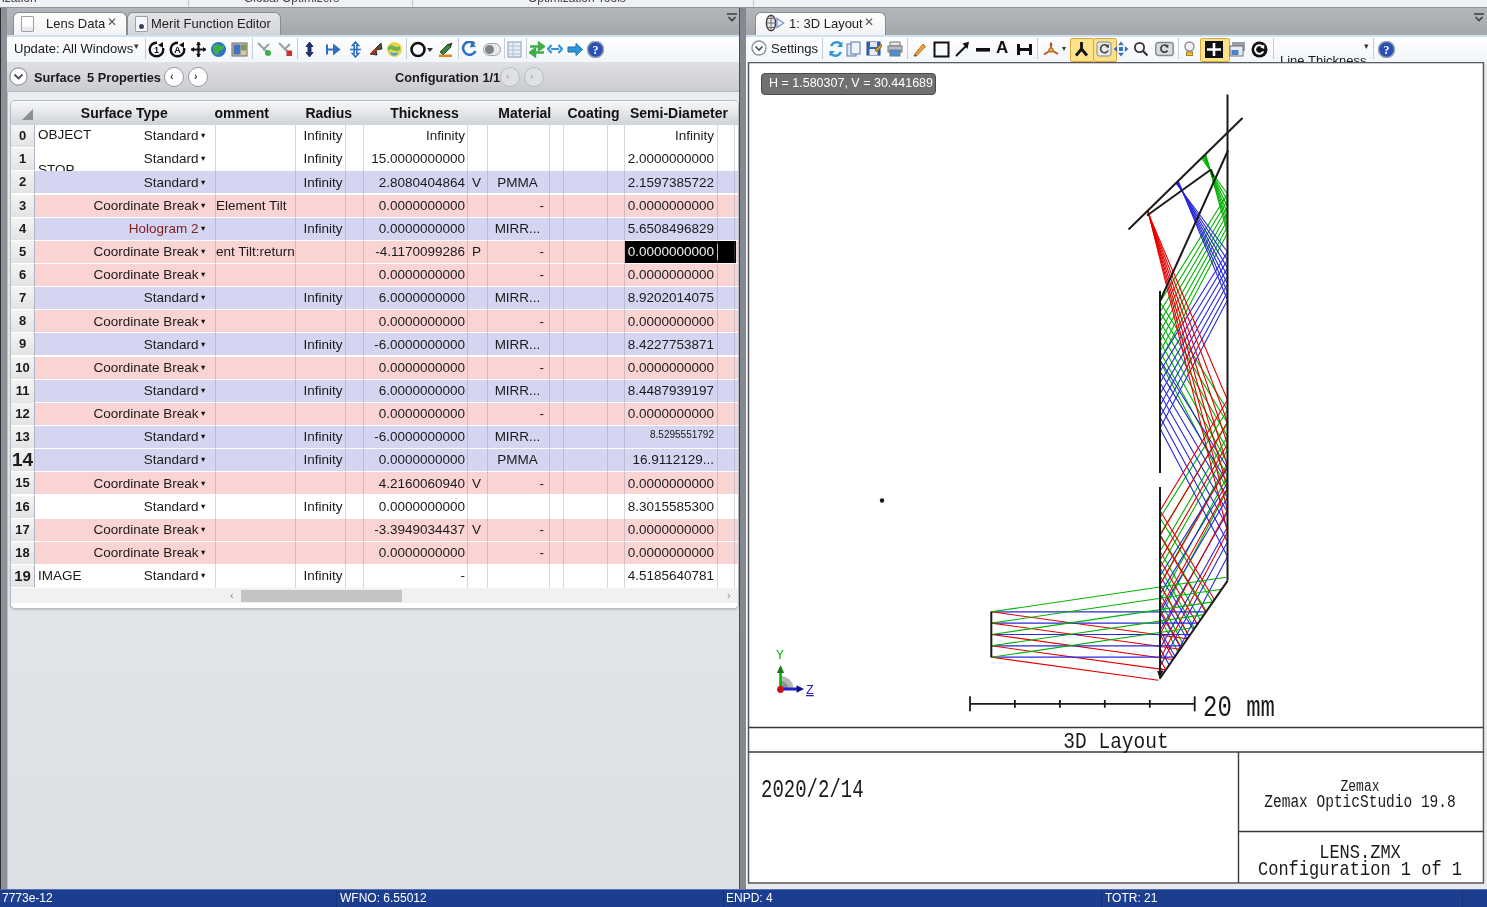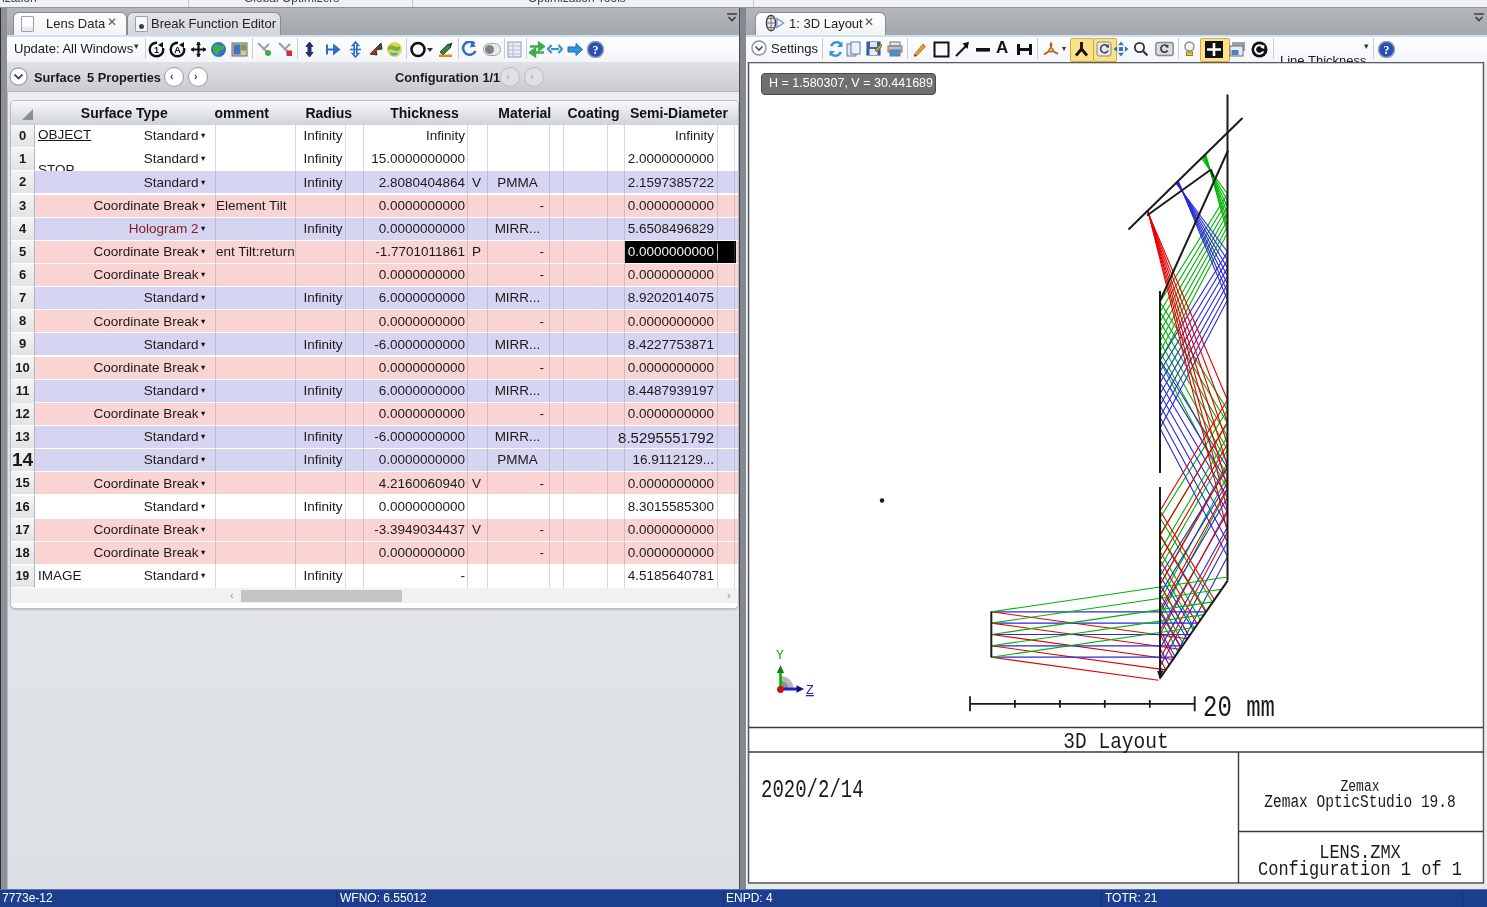--- a/index.html
+++ b/index.html
@@ -23,21 +23,21 @@
 <div class="a" style="left:0;top:8px;width:7px;height:899px;background:#8e9197;border-right:1px solid #b9bcc1;box-shadow:inset 1px 0 0 #2a2d33;"></div>
 <div class="a" style="left:7px;top:8px;width:732px;height:27px;background:linear-gradient(#b3b6ba,#a4a7ab);"></div>
 <div class="a" style="left:746px;top:8px;width:741px;height:27px;background:linear-gradient(#b3b6ba,#a4a7ab);"></div>
 <div class="a" style="left:13px;top:12px;width:112px;height:23px;background:linear-gradient(#fefefe,#f2f3f5);border:1px solid #888b90;border-bottom:none;border-radius:6px 6px 0 0;"></div>
 <div class="a" style="left:21px;top:16px;width:11px;height:14px;background:#fdfdfd;border:1px solid #9aa0a8;border-radius:1px;box-shadow:inset 0 -4px 0 #e8eaee;"></div>
 <div class="tx" style="left:46px;top:16px;font-size:13px;color:#222;">Lens Data</div>
 <div class="tx" style="left:107px;top:15px;font-size:12px;color:#555;">✕</div>
 <div class="a" style="left:127px;top:12px;width:152px;height:23px;background:linear-gradient(#e3e4e6,#d3d5d8);border:1px solid #888b90;border-bottom:none;border-radius:6px 6px 0 0;"></div>
 <div class="a" style="left:135px;top:16px;width:11px;height:14px;background:#f6f7f8;border:1px solid #9aa0a8;border-radius:1px;"></div>
     <div class="a" style="left:139px;top:24px;width:5px;height:5px;background:#3a3f5c;border-radius:50%;"></div>
-<div class="tx" style="left:151px;top:16px;font-size:13px;color:#222;">Break Function Editor</div>
+<div class="tx" style="left:151px;top:16px;font-size:13px;color:#222;">Merit Function Editor</div>
 <div class="a" style="left:755px;top:12px;width:129px;height:23px;background:linear-gradient(#fefefe,#f2f3f5);border:1px solid #888b90;border-bottom:none;border-radius:6px 6px 0 0;"></div>
 <svg class="a" style="left:764px;top:14px;" width="24" height="18" viewBox="0 0 24 18">
       <ellipse cx="7" cy="9" rx="4.6" ry="7.8" fill="#e9e9ea" stroke="#3c3c40" stroke-width="1.4"></ellipse>
       <path d="M7 1.2 V16.8 M2.8 4.5 H11.2 M2.2 9 H11.8 M2.8 13.5 H11.2" stroke="#55555a" stroke-width="0.8" fill="none"></path>
       <path d="M13 4.5 L19.5 9 L13 13.5 Z" fill="none" stroke="#7a8fd4" stroke-width="1.4"></path>
     </svg>
 <div class="tx" style="left:789px;top:16px;font-size:13px;color:#222;">1: 3D Layout</div>
 <div class="tx" style="left:864px;top:15px;font-size:12px;color:#555;">✕</div>
 <svg class="a" style="left:726px;top:13px;" width="12" height="10" viewBox="0 0 12 10">
       <path d="M1 1 H11 M2.5 4 L6 7.5 L9.5 4" stroke="#3a3d42" stroke-width="1.6" fill="none"></path>
@@ -269,21 +269,21 @@
 <div class="tx" style="left:113.25px;top:4px;font-size:14px;font-weight:bold;color:#111;transform:translateX(-50%);">Surface Type</div>
 <div class="tx" style="left:317.75px;top:4px;font-size:14px;font-weight:bold;color:#111;transform:translateX(-50%);">Radius</div>
 <div class="tx" style="left:413.5px;top:4px;font-size:14px;font-weight:bold;color:#111;transform:translateX(-50%);">Thickness</div>
 <div class="tx" style="left:513.75px;top:4px;font-size:14px;font-weight:bold;color:#111;transform:translateX(-50%);">Material</div>
 <div class="tx" style="left:582.5px;top:4px;font-size:14px;font-weight:bold;color:#111;transform:translateX(-50%);">Coating</div>
 <div class="tx" style="left:668.0px;top:4px;font-size:14px;font-weight:bold;color:#111;transform:translateX(-50%);">Semi-Diameter</div>
 <div class="tx" style="left:203.5px;top:4px;font-size:14px;font-weight:bold;color:#111;">omment</div>
 <div class="a" style="left:11px;top:8px;width:0;height:0;border-left:11px solid transparent;border-bottom:11px solid #8a8f96;"></div>
 <div class="a" style="left:23px;top:24.0px;width:704px;height:22.0px;background:#ffffff;"></div>
 <div class="a" style="left:0;top:24.0px;width:23px;height:22.0px;background:linear-gradient(#f4f4f5,#e2e3e5);border-right:1px solid #c6cad0;text-align:center;font-size:13px;font-weight:bold;color:#1a1a1a;line-height:22px;">0</div>
-<div class="tx" style="left:27.0px;top:26px;font-size:13.5px;font-weight:normal;color:#1a1a1a;text-decoration:underline;">OBJECT</div>
+<div class="tx" style="left:27.0px;top:26px;font-size:13.5px;font-weight:normal;color:#1a1a1a;">OBJECT</div>
 <div class="tx" style="left:187.5px;top:27.2px;font-size:13.5px;font-weight:normal;color:#1a1a1a;transform:translateX(-100%);">Standard</div>
 <div class="tx" style="left:190px;top:29.2px;font-size:8.5px;color:#111;">▾</div>
 <div class="tx" style="left:331.5px;top:27.2px;font-size:13.5px;font-weight:normal;color:#1a1a1a;transform:translateX(-100%);">Infinity</div>
 <div class="tx" style="left:454.0px;top:27.2px;font-size:13.5px;font-weight:normal;color:#1a1a1a;transform:translateX(-100%);">Infinity</div>
 <div class="tx" style="left:703.0px;top:27.2px;font-size:13.5px;font-weight:normal;color:#1a1a1a;transform:translateX(-100%);">Infinity</div>
 <div class="a" style="left:23px;top:47.2px;width:704px;height:22.0px;background:#ffffff;"></div>
 <div class="a" style="left:0;top:47.2px;width:23px;height:22.0px;background:linear-gradient(#f4f4f5,#e2e3e5);border-right:1px solid #c6cad0;text-align:center;font-size:13px;font-weight:bold;color:#1a1a1a;line-height:22px;">1</div>
 <div class="tx" style="left:27.0px;top:61px;font-size:13.5px;font-weight:normal;color:#1a1a1a;">STOP</div>
 <div class="tx" style="left:187.5px;top:50.4px;font-size:13.5px;font-weight:normal;color:#1a1a1a;transform:translateX(-100%);">Standard</div>
 <div class="tx" style="left:190px;top:52.4px;font-size:8.5px;color:#111;">▾</div>
@@ -313,21 +313,21 @@
 <div class="tx" style="left:190px;top:121.8px;font-size:8.5px;color:#111;">▾</div>
 <div class="tx" style="left:331.5px;top:119.8px;font-size:13.5px;font-weight:normal;color:#1a1a1a;transform:translateX(-100%);">Infinity</div>
 <div class="tx" style="left:454.0px;top:119.8px;font-size:13.5px;font-weight:normal;color:#1a1a1a;transform:translateX(-100%);">0.0000000000</div>
 <div class="tx" style="left:506.5px;top:119.8px;font-size:13.5px;font-weight:normal;color:#1a1a1a;transform:translateX(-50%);">MIRR...</div>
 <div class="tx" style="left:703.0px;top:119.8px;font-size:13.5px;font-weight:normal;color:#1a1a1a;transform:translateX(-100%);">5.6508496829</div>
 <div class="a" style="left:23px;top:139.8px;width:704px;height:22.0px;background:#fad3d3;"></div>
 <div class="a" style="left:0;top:139.8px;width:23px;height:22.0px;background:linear-gradient(#f4f4f5,#e2e3e5);border-right:1px solid #c6cad0;text-align:center;font-size:13px;font-weight:bold;color:#1a1a1a;line-height:22px;">5</div>
 <div class="tx" style="left:187.5px;top:143.0px;font-size:13.5px;font-weight:normal;color:#1a1a1a;transform:translateX(-100%);">Coordinate Break</div>
 <div class="tx" style="left:190px;top:145.0px;font-size:8.5px;color:#111;">▾</div>
 <div class="tx" style="left:205.0px;top:143.0px;font-size:13.5px;font-weight:normal;color:#1a1a1a;">ent Tilt:return</div>
-<div class="tx" style="left:454.0px;top:143.0px;font-size:13.5px;font-weight:normal;color:#1a1a1a;transform:translateX(-100%);">-1.7701011861</div>
+<div class="tx" style="left:454.0px;top:143.0px;font-size:13.5px;font-weight:normal;color:#1a1a1a;transform:translateX(-100%);">-4.1170099286</div>
 <div class="tx" style="left:465.5px;top:143.0px;font-size:13.5px;font-weight:normal;color:#1a1a1a;transform:translateX(-50%);">P</div>
 <div class="tx" style="left:533.0px;top:143.0px;font-size:13.5px;font-weight:normal;color:#1a1a1a;transform:translateX(-100%);">-</div>
 <div class="a" style="left:614px;top:139.8px;width:111px;height:22.0px;background:#000;"></div>
 <div class="tx" style="left:703.0px;top:143.0px;font-size:13.5px;font-weight:normal;color:#f2f2f2;transform:translateX(-100%);">0.0000000000</div>
 <div class="a" style="left:705.5px;top:142.8px;width:1.5px;height:16px;background:#cfcfcf;"></div>
 <div class="a" style="left:23px;top:163.0px;width:704px;height:22.0px;background:#fad3d3;"></div>
 <div class="a" style="left:0;top:163.0px;width:23px;height:22.0px;background:linear-gradient(#f4f4f5,#e2e3e5);border-right:1px solid #c6cad0;text-align:center;font-size:13px;font-weight:bold;color:#1a1a1a;line-height:22px;">6</div>
 <div class="tx" style="left:187.5px;top:166.2px;font-size:13.5px;font-weight:normal;color:#1a1a1a;transform:translateX(-100%);">Coordinate Break</div>
 <div class="tx" style="left:190px;top:168.2px;font-size:8.5px;color:#111;">▾</div>
 <div class="tx" style="left:454.0px;top:166.2px;font-size:13.5px;font-weight:normal;color:#1a1a1a;transform:translateX(-100%);">0.0000000000</div>
@@ -378,21 +378,21 @@
 <div class="tx" style="left:454.0px;top:305.1px;font-size:13.5px;font-weight:normal;color:#1a1a1a;transform:translateX(-100%);">0.0000000000</div>
 <div class="tx" style="left:533.0px;top:305.1px;font-size:13.5px;font-weight:normal;color:#1a1a1a;transform:translateX(-100%);">-</div>
 <div class="tx" style="left:703.0px;top:305.1px;font-size:13.5px;font-weight:normal;color:#1a1a1a;transform:translateX(-100%);">0.0000000000</div>
 <div class="a" style="left:23px;top:325.1px;width:704px;height:22.0px;background:#d5d5f2;"></div>
 <div class="a" style="left:0;top:325.1px;width:23px;height:22.0px;background:linear-gradient(#f4f4f5,#e2e3e5);border-right:1px solid #c6cad0;text-align:center;font-size:13px;font-weight:bold;color:#1a1a1a;line-height:22px;">13</div>
 <div class="tx" style="left:187.5px;top:328.3px;font-size:13.5px;font-weight:normal;color:#1a1a1a;transform:translateX(-100%);">Standard</div>
 <div class="tx" style="left:190px;top:330.3px;font-size:8.5px;color:#111;">▾</div>
 <div class="tx" style="left:331.5px;top:328.3px;font-size:13.5px;font-weight:normal;color:#1a1a1a;transform:translateX(-100%);">Infinity</div>
 <div class="tx" style="left:454.0px;top:328.3px;font-size:13.5px;font-weight:normal;color:#1a1a1a;transform:translateX(-100%);">-6.0000000000</div>
 <div class="tx" style="left:506.5px;top:328.3px;font-size:13.5px;font-weight:normal;color:#1a1a1a;transform:translateX(-50%);">MIRR...</div>
-<div class="tx" style="left:703.0px;top:328.3px;font-size:15px;font-weight:normal;color:#1a1a1a;transform:translateX(-100%);">8.5295551792</div>
+<div class="tx" style="left:703.0px;top:328.3px;font-size:10px;font-weight:normal;color:#1a1a1a;transform:translateX(-100%);">8.5295551792</div>
 <div class="a" style="left:23px;top:348.2px;width:704px;height:22.0px;background:#d5d5f2;"></div>
 <div class="a" style="left:0;top:348.2px;width:23px;height:22.0px;background:linear-gradient(#f4f4f5,#e2e3e5);border-right:1px solid #c6cad0;text-align:center;font-size:19px;font-weight:bold;color:#1a1a1a;line-height:22px;">14</div>
 <div class="tx" style="left:187.5px;top:351.4px;font-size:13.5px;font-weight:normal;color:#1a1a1a;transform:translateX(-100%);">Standard</div>
 <div class="tx" style="left:190px;top:353.4px;font-size:8.5px;color:#111;">▾</div>
 <div class="tx" style="left:331.5px;top:351.4px;font-size:13.5px;font-weight:normal;color:#1a1a1a;transform:translateX(-100%);">Infinity</div>
 <div class="tx" style="left:454.0px;top:351.4px;font-size:13.5px;font-weight:normal;color:#1a1a1a;transform:translateX(-100%);">0.0000000000</div>
 <div class="tx" style="left:506.5px;top:351.4px;font-size:13.5px;font-weight:normal;color:#1a1a1a;transform:translateX(-50%);">PMMA</div>
 <div class="tx" style="left:703.0px;top:351.4px;font-size:13.5px;font-weight:normal;color:#1a1a1a;transform:translateX(-100%);">16.9112129...</div>
 <div class="a" style="left:23px;top:371.4px;width:704px;height:22.0px;background:#fad3d3;"></div>
 <div class="a" style="left:0;top:371.4px;width:23px;height:22.0px;background:linear-gradient(#f4f4f5,#e2e3e5);border-right:1px solid #c6cad0;text-align:center;font-size:13px;font-weight:bold;color:#1a1a1a;line-height:22px;">15</div>
@@ -418,21 +418,21 @@
 <div class="tx" style="left:533.0px;top:420.9px;font-size:13.5px;font-weight:normal;color:#1a1a1a;transform:translateX(-100%);">-</div>
 <div class="tx" style="left:703.0px;top:420.9px;font-size:13.5px;font-weight:normal;color:#1a1a1a;transform:translateX(-100%);">0.0000000000</div>
 <div class="a" style="left:23px;top:440.9px;width:704px;height:22.0px;background:#fad3d3;"></div>
 <div class="a" style="left:0;top:440.9px;width:23px;height:22.0px;background:linear-gradient(#f4f4f5,#e2e3e5);border-right:1px solid #c6cad0;text-align:center;font-size:13px;font-weight:bold;color:#1a1a1a;line-height:22px;">18</div>
 <div class="tx" style="left:187.5px;top:444.1px;font-size:13.5px;font-weight:normal;color:#1a1a1a;transform:translateX(-100%);">Coordinate Break</div>
 <div class="tx" style="left:190px;top:446.1px;font-size:8.5px;color:#111;">▾</div>
 <div class="tx" style="left:454.0px;top:444.1px;font-size:13.5px;font-weight:normal;color:#1a1a1a;transform:translateX(-100%);">0.0000000000</div>
 <div class="tx" style="left:533.0px;top:444.1px;font-size:13.5px;font-weight:normal;color:#1a1a1a;transform:translateX(-100%);">-</div>
 <div class="tx" style="left:703.0px;top:444.1px;font-size:13.5px;font-weight:normal;color:#1a1a1a;transform:translateX(-100%);">0.0000000000</div>
 <div class="a" style="left:23px;top:464.0px;width:704px;height:22.0px;background:#ffffff;"></div>
-<div class="a" style="left:0;top:464.0px;width:23px;height:22.0px;background:linear-gradient(#f4f4f5,#e2e3e5);border-right:1px solid #c6cad0;text-align:center;font-size:12px;font-weight:bold;color:#1a1a1a;line-height:22px;">19</div>
+<div class="a" style="left:0;top:464.0px;width:23px;height:22.0px;background:linear-gradient(#f4f4f5,#e2e3e5);border-right:1px solid #c6cad0;text-align:center;font-size:15px;font-weight:bold;color:#1a1a1a;line-height:22px;">19</div>
 <div class="tx" style="left:27.0px;top:467.2px;font-size:13.5px;font-weight:normal;color:#1a1a1a;">IMAGE</div>
 <div class="tx" style="left:187.5px;top:467.2px;font-size:13.5px;font-weight:normal;color:#1a1a1a;transform:translateX(-100%);">Standard</div>
 <div class="tx" style="left:190px;top:469.2px;font-size:8.5px;color:#111;">▾</div>
 <div class="tx" style="left:331.5px;top:467.2px;font-size:13.5px;font-weight:normal;color:#1a1a1a;transform:translateX(-100%);">Infinity</div>
 <div class="tx" style="left:454.0px;top:467.2px;font-size:13.5px;font-weight:normal;color:#1a1a1a;transform:translateX(-100%);">-</div>
 <div class="tx" style="left:703.0px;top:467.2px;font-size:13.5px;font-weight:normal;color:#1a1a1a;transform:translateX(-100%);">4.5185640781</div>
 <div class="a" style="left:23.0px;top:24px;width:1px;height:463px;background:rgba(128,138,160,0.33);"></div>
 <div class="a" style="left:203.5px;top:24px;width:1px;height:463px;background:rgba(128,138,160,0.33);"></div>
 <div class="a" style="left:284.0px;top:24px;width:1px;height:463px;background:rgba(128,138,160,0.33);"></div>
 <div class="a" style="left:333.5px;top:24px;width:1px;height:463px;background:rgba(128,138,160,0.33);"></div>

